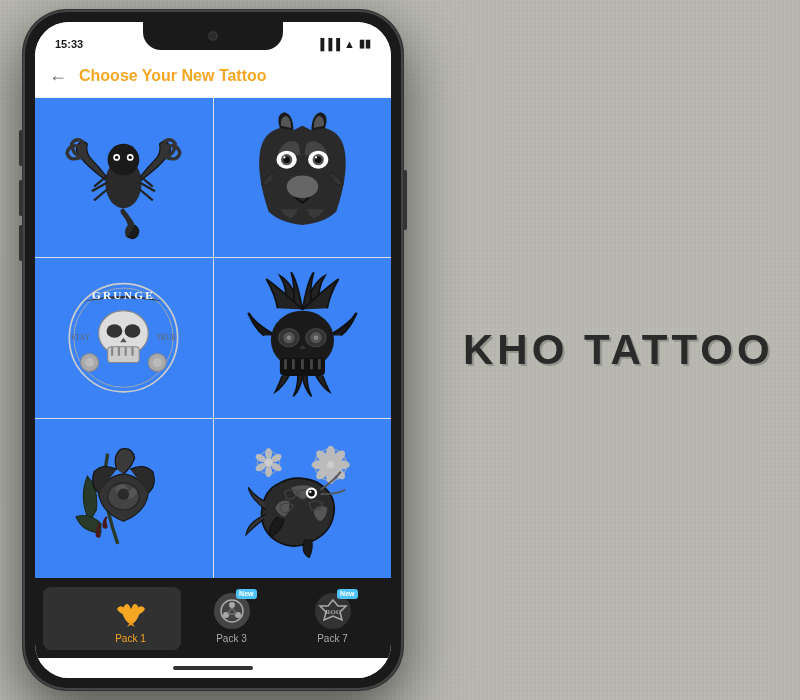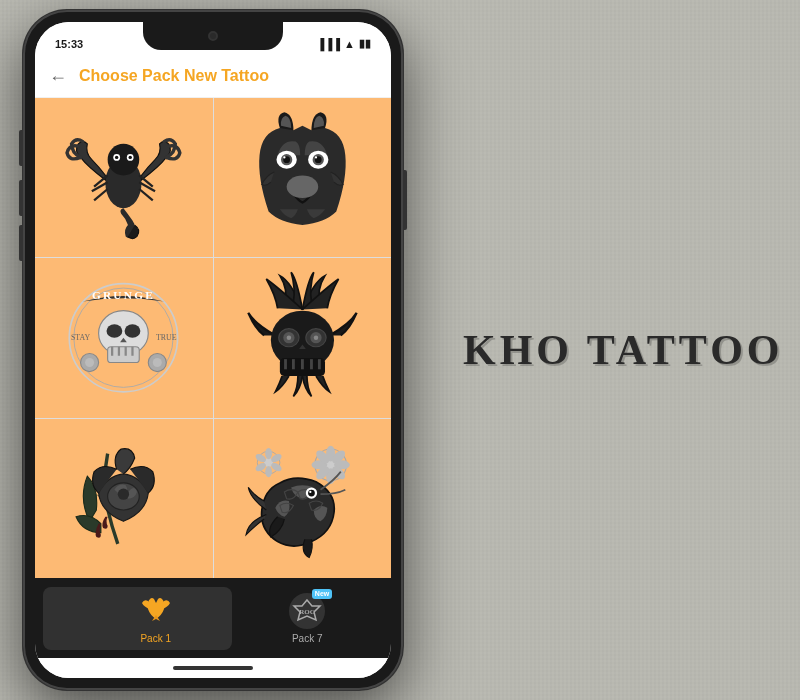--- a/index.html
+++ b/index.html
@@ -147,21 +147,21 @@
       flex: 1;
       display: grid;
       grid-template-columns: 1fr 1fr;
       grid-template-rows: repeat(3, 1fr);
       gap: 1px;
       background: #ddd;
       overflow: hidden;
     }
 
     .tattoo-cell {
-      background: #fdba74;
+      background: #3b82f6;
       display: flex;
       align-items: center;
       justify-content: center;
       overflow: hidden;
       position: relative;
     }
 
     .tattoo-svg {
       width: 85%;
       height: 85%;
@@ -192,21 +192,21 @@
 
     .tab-item.active {
       background: rgba(255,255,255,0.1);
       padding-left: 41px;
     }
 
     .tab-icon-wrap {
       width: 42px;
       height: 36px;
       display: flex;
-      align-items: flex-start;
+      align-items: flex-end;
       justify-content: center;
       position: relative;
     }
 
     .tab-label {
       font-size: 10px;
       color: #aaa;
     }
 
     .tab-item.active .tab-label {
@@ -250,21 +250,21 @@
       flex-direction: column;
       align-items: center;
     }
 
     .brand-text {
       font-size: 42px;
       font-weight: 900;
       color: #2a2a2a;
       text-transform: uppercase;
       letter-spacing: 4px;
-      font-family: Liberation Serif, serif;
+      font-family: Liberation Sans, sans-serif;
       text-shadow: 2px 2px 0 rgba(0,0,0,0.2);
       line-height: 1.1;
       text-align: right;
     }
 
     .pack-icon {
       width: 36px;
       height: 36px;
       border-radius: 50%;
       background: #555;
@@ -304,21 +304,21 @@
       <span>15:33</span>
       <span class="status-bar-right">
         <span>▐▐▐</span>
         <span>▲</span>
         <span>▮▮</span>
       </span>
     </div>
 
     <div class="app-header">
       <span class="back-arrow">←</span>
-      <span class="header-title">Choose Pack New Tattoo</span>
+      <span class="header-title">Choose Your New Tattoo</span>
     </div>
 
     <div class="tattoo-grid">
 
       <div class="tattoo-cell">
         <svg class="tattoo-svg" viewBox="0 0 120 120" xmlns="http://www.w3.org/2000/svg">
 
           <ellipse cx="60" cy="65" rx="16" ry="22" fill="#2a2a2a"></ellipse>
           <circle cx="60" cy="44" r="14" fill="#1a1a1a"></circle>
 
@@ -540,20 +540,35 @@
             <path d="M18 26 Q12 22 10 16 Q8 10 12 6 Q14 4 16 6 L18 10 L20 6 Q22 4 24 6 Q28 10 26 16 Q24 22 18 26Z" fill="#f5a623"></path>
             <path d="M12 16 Q6 14 4 10 Q6 6 10 8 Q12 12 12 16Z" fill="#f5a623"></path>
             <path d="M24 16 Q30 14 32 10 Q30 6 26 8 Q24 12 24 16Z" fill="#f5a623"></path>
             <path d="M18 22 L14 28 L18 26 L22 28 Z" fill="#e8951a"></path>
           </svg>
         </div>
         <span class="tab-label" style="color:#f5a623;">Pack 1</span>
       </div>
 
 
+      <div class="tab-item">
+        <div class="tab-icon-wrap">
+          <div class="pack-icon pack-3-icon">
+            <svg width="26" height="26" viewBox="0 0 26 26">
+              <circle cx="13" cy="13" r="11" fill="none" stroke="#aaa" stroke-width="1.5"></circle>
+              <circle cx="13" cy="7" r="3" fill="#aaa"></circle>
+              <circle cx="7" cy="17" r="3" fill="#aaa"></circle>
+              <circle cx="19" cy="17" r="3" fill="#aaa"></circle>
+              <path d="M13 10 L8 16 M13 10 L18 16 M8 16 L18 16" stroke="#888" stroke-width="1"></path>
+            </svg>
+          </div>
+          <span class="new-badge">New</span>
+        </div>
+        <span class="tab-label">Pack 3</span>
+      </div>
 
       <div class="tab-item">
         <div class="tab-icon-wrap">
           <div class="pack-icon pack-4-icon">
             <svg width="30" height="30" viewBox="0 0 30 30">
               <path d="M15 4 L20 10 L28 10 L22 16 L24 24 L15 20 L6 24 L8 16 L2 10 L10 10 Z" fill="none" stroke="#aaa" stroke-width="1.5"></path>
               <text x="15" y="18" text-anchor="middle" font-size="7" font-weight="900" fill="#aaa" font-family="serif">ROC</text>
             </svg>
           </div>
           <span class="new-badge">New</span>

